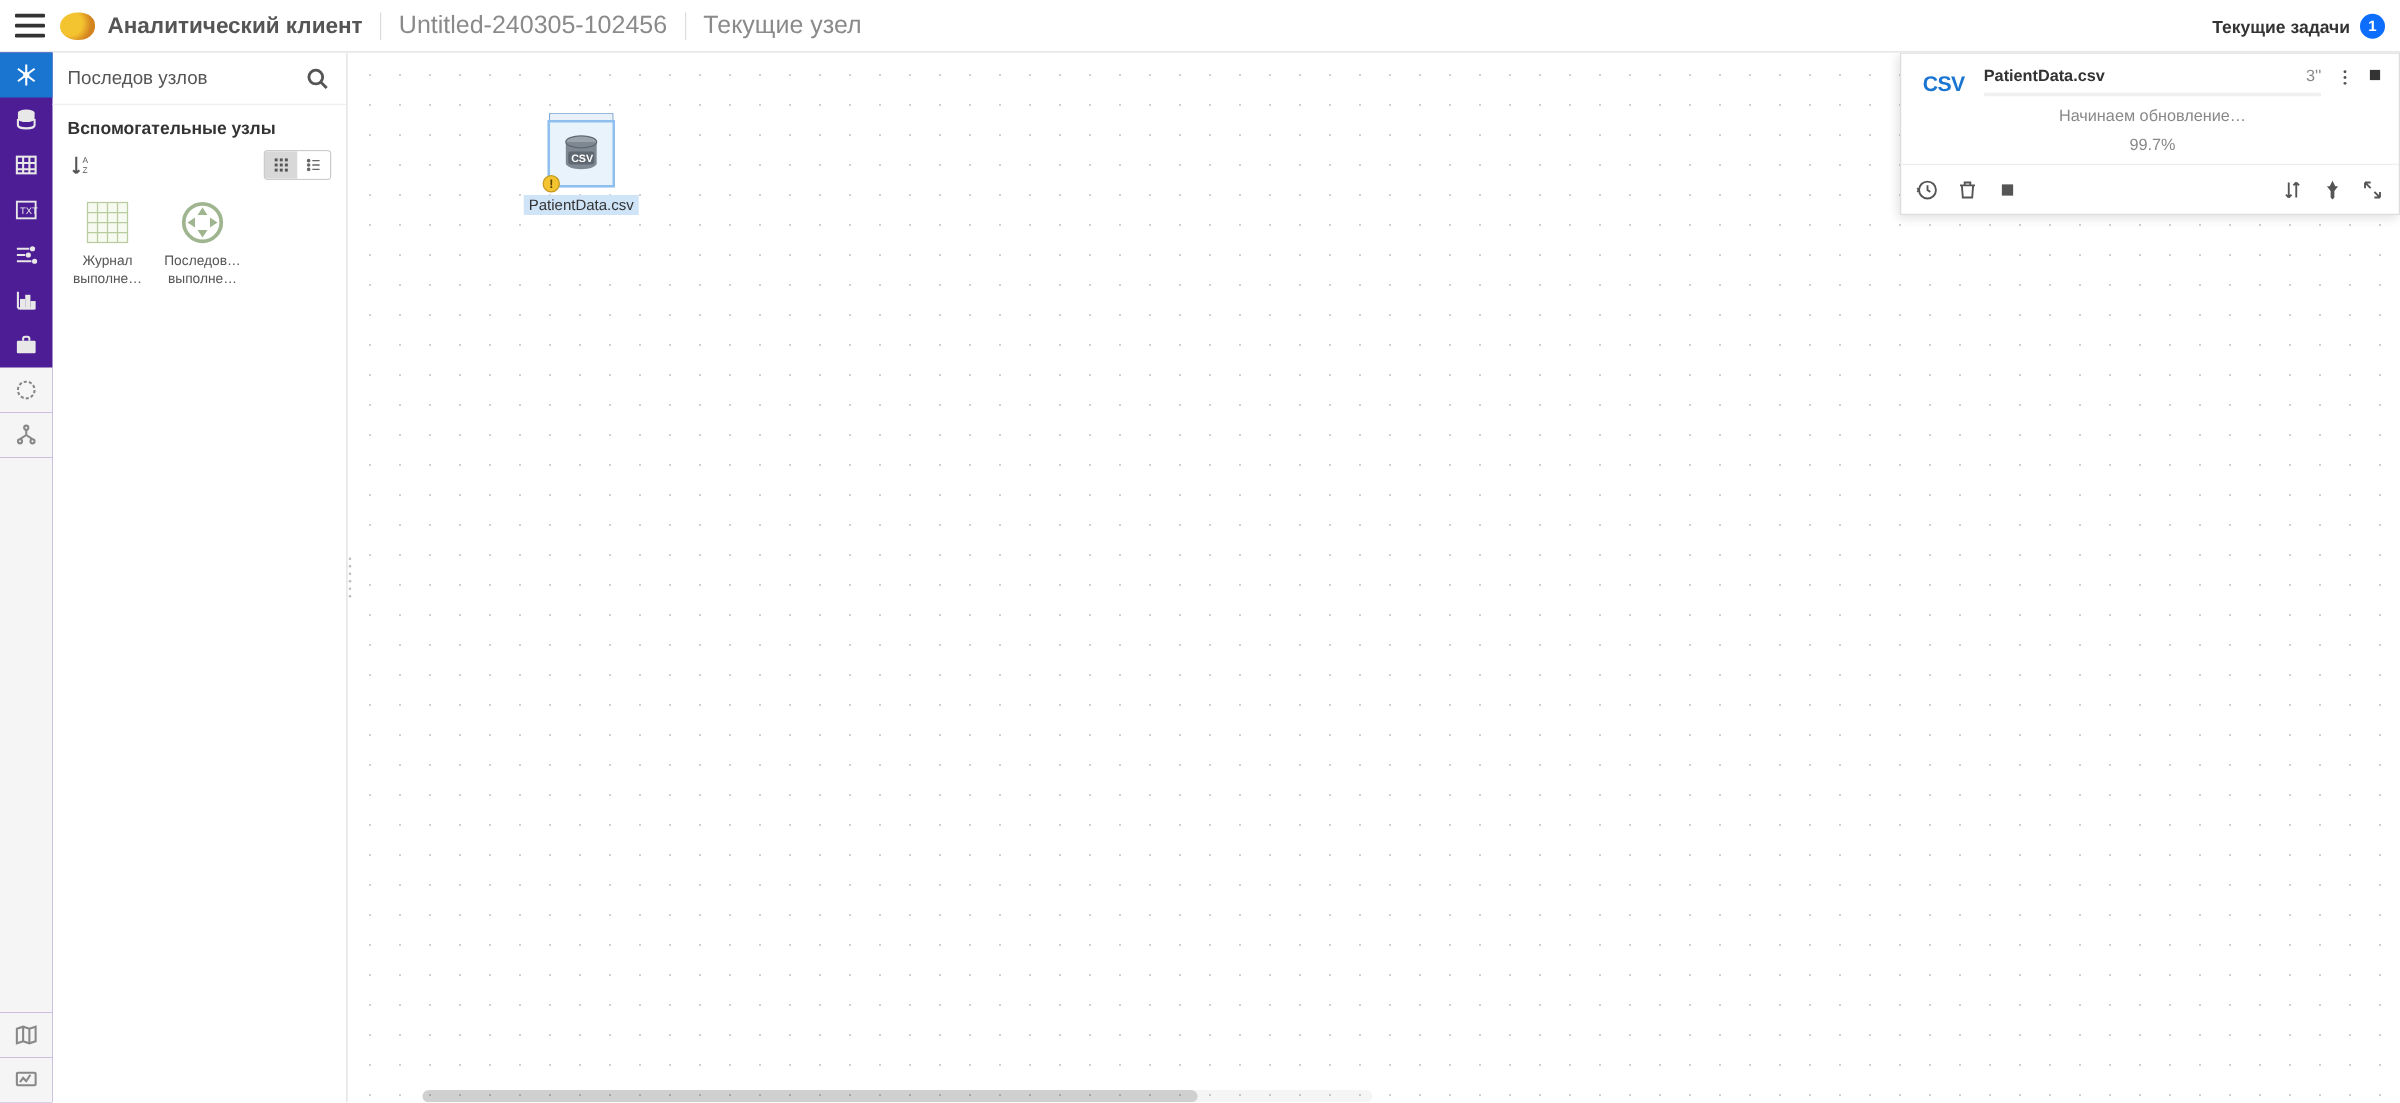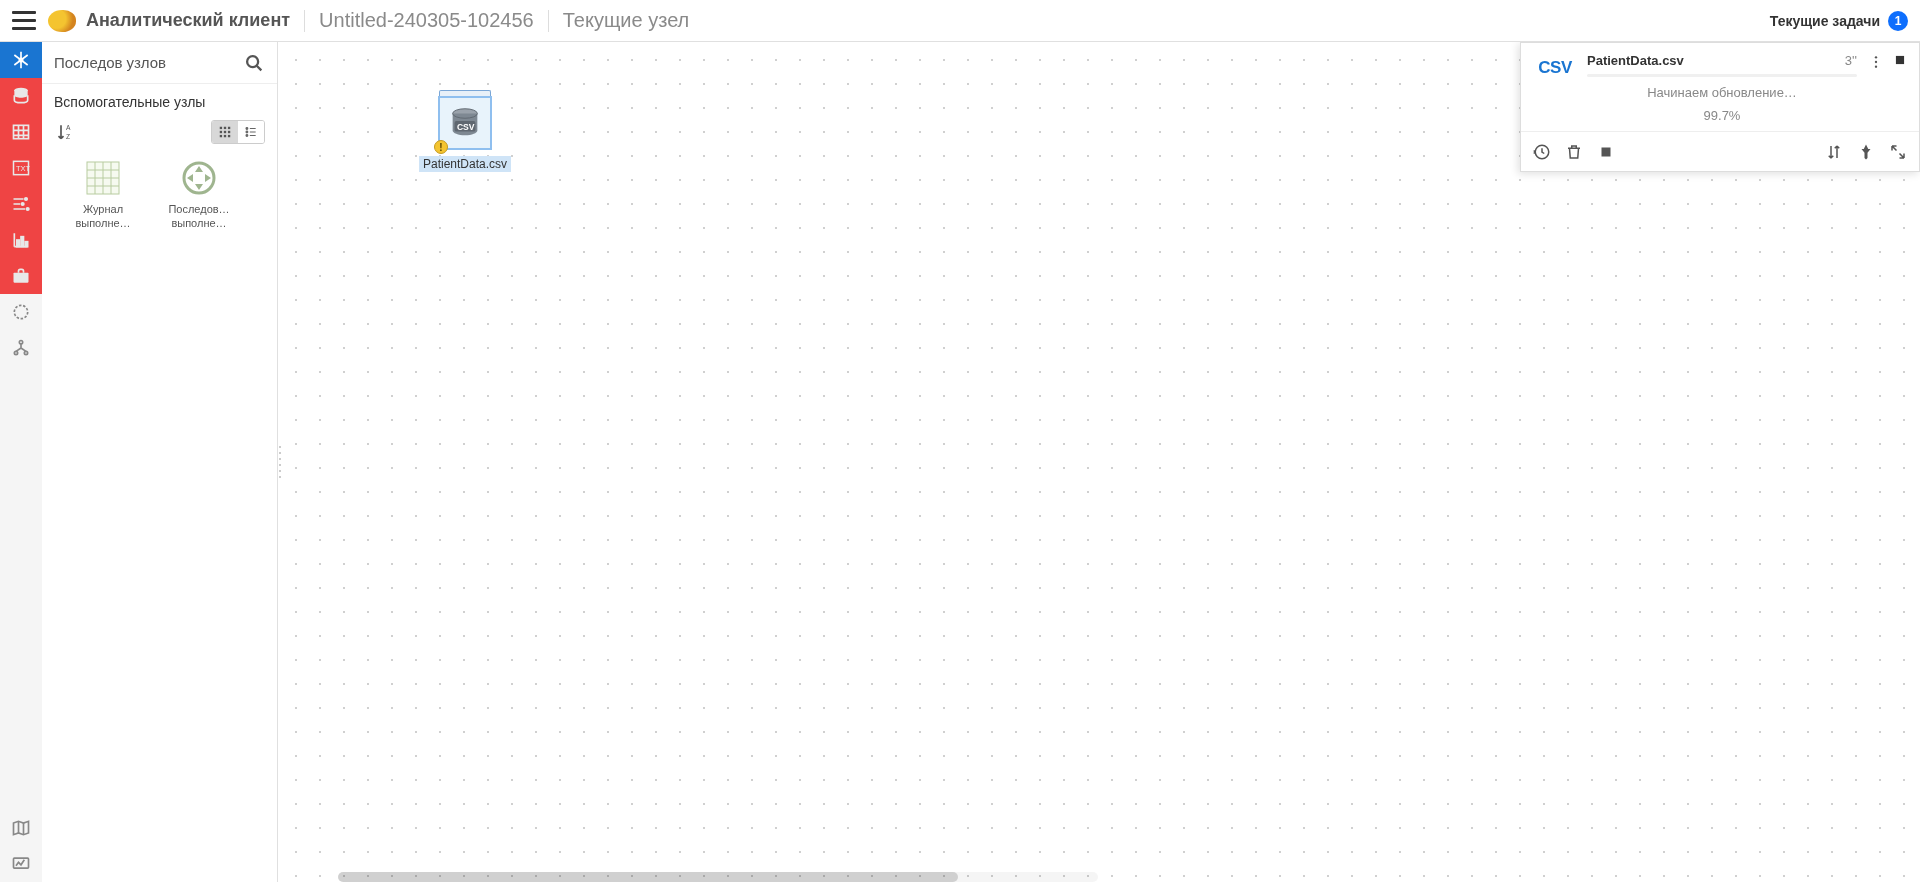--- a/index.html
+++ b/index.html
@@ -14,40 +14,40 @@
 .vdiv { width: 1px; height: 22px; background: #ddd; margin: 0 14px; }
 .doc-title, .breadcrumb { font-size: 20px; color: #8a8a8a; }
 .header-spacer { flex: 1; }
 .tasks-label { font-size: 14px; color: #333; margin-right: 8px; font-weight: bold; }
 .tasks-badge { width: 20px; height: 20px; border-radius: 50%; background: #0d6efd; color: #fff; font-size: 12px; font-weight: 600; display: flex; align-items: center; justify-content: center; }
 
 
 .body { display: flex; height: calc(882px - 42px); }
 
 
-.rail { width: 42px; background: #ef4444; display: flex; flex-direction: column; }
+.rail { width: 42px; background: #4c1d95; display: flex; flex-direction: column; }
 .rail-item { width: 42px; height: 36px; display: flex; align-items: center; justify-content: center; cursor: pointer; color: #e8e8e8; }
 .rail-item.active { background: #1a75d1; }
 .rail-item.light { background: #f5f5f5; color: #888; }
 .rail-item svg { width: 20px; height: 20px; }
 .rail-spacer { flex: 1; background: #f5f5f5; }
 .rail-bottom { background: #f5f5f5; }
 
 
 .palette { width: 236px; border-right: 1px solid #e0e0e0; display: flex; flex-direction: column; position: relative; }
 .palette-header { height: 42px; display: flex; align-items: center; padding: 0 12px; border-bottom: 1px solid #eee; }
 .palette-title { flex: 1; font-size: 15px; color: #555; }
 .search-icon { width: 22px; height: 22px; color: #555; cursor: pointer; }
-.section-title { padding: 10px 12px 6px; font-size: 14px; font-weight: 400; color: #333; }
+.section-title { padding: 10px 12px 6px; font-size: 14px; font-weight: 700; color: #333; }
 .palette-toolbar { display: flex; align-items: center; padding: 4px 12px 8px; }
 .sort-btn { width: 24px; height: 24px; color: #555; cursor: pointer; display:flex;align-items:center;justify-content:center; }
 .view-toggle { margin-left: auto; display: flex; border: 1px solid #ccc; border-radius: 3px; overflow: hidden; }
 .view-btn { width: 26px; height: 22px; display: flex; align-items: center; justify-content: center; cursor: pointer; background: #fff; color: #666; }
 .view-btn.active { background: #d8d8d8; }
-.palette-items { display: flex; gap: 24px; padding: 6px 25px; }
+.palette-items { display: flex; gap: 4px; padding: 6px 8px; }
 .pitem { width: 72px; display: flex; flex-direction: column; align-items: center; cursor: pointer; }
 .pitem-icon { width: 40px; height: 40px; }
 .pitem-label { font-size: 11px; color: #555; text-align: center; line-height: 1.3; margin-top: 4px; overflow: hidden; }
 .drag-handle { position: absolute; right: -5px; top: 50%; transform: translateY(-50%); width: 5px; height: 40px; cursor: ew-resize; display:flex; flex-direction:column; justify-content:space-evenly; align-items:center;}
 .drag-handle span{width:2px;height:2px;background:#bbb;border-radius:50%;}
 
 
 .canvas-wrap { flex: 1; position: relative; overflow: hidden; }
 .canvas { position: absolute; inset: 0; background-image: radial-gradient(circle, #d0d0d0 1px, transparent 1px); background-size: 24px 24px; background-position: 6px 6px; }
 .node { position: absolute; left: 142px; top: 48px; width: 90px; display:flex; flex-direction:column; align-items:center; }

